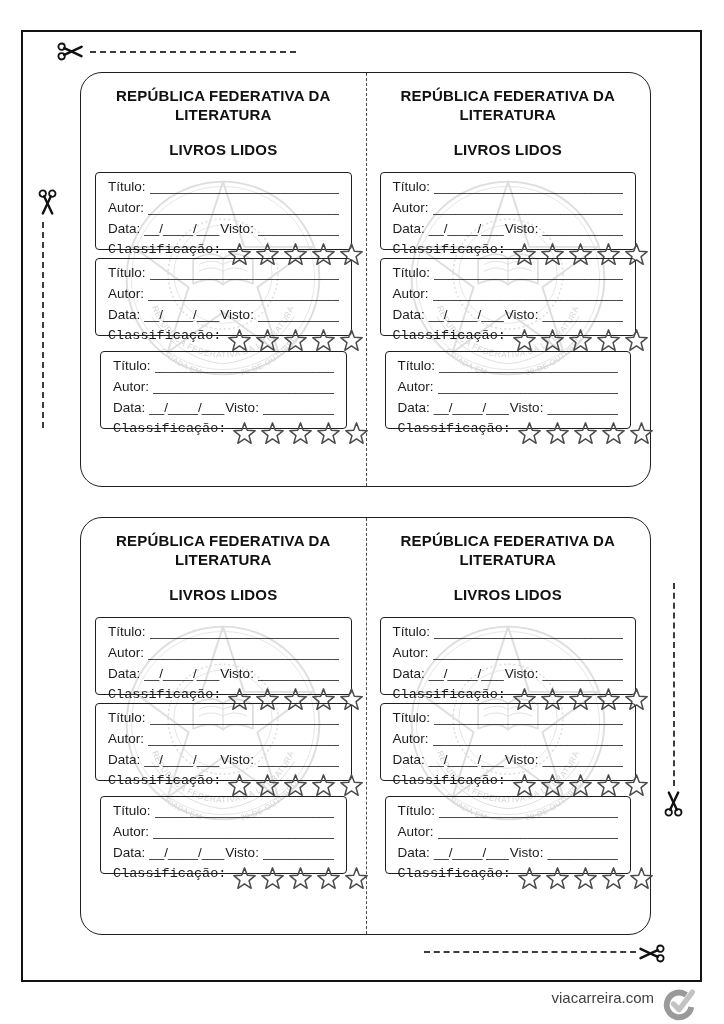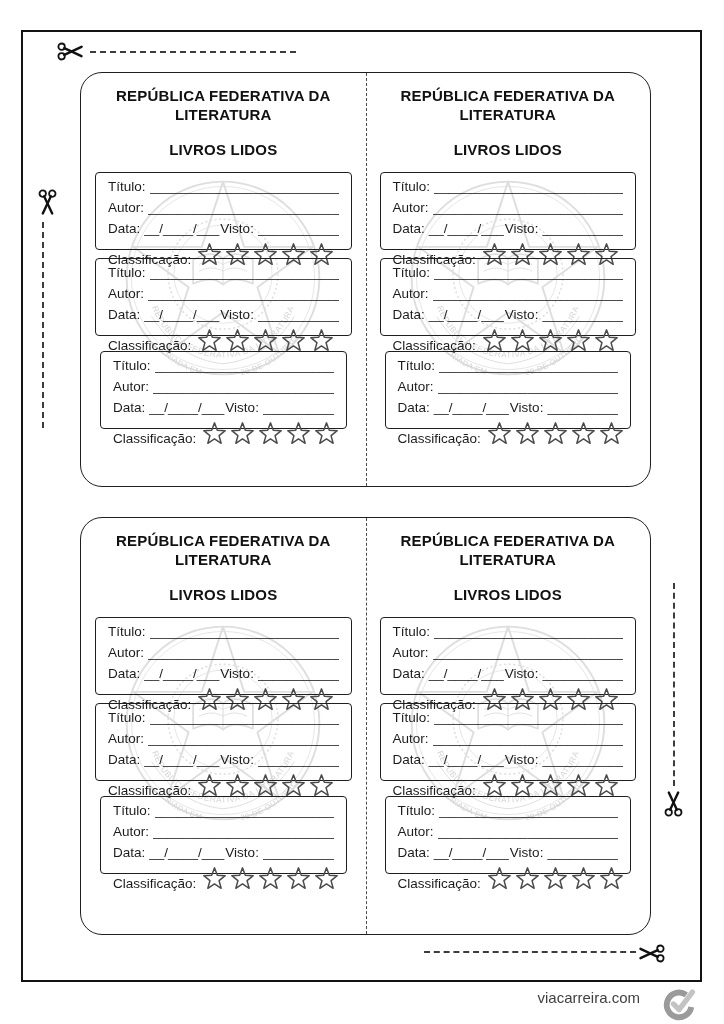--- a/index.html
+++ b/index.html
@@ -40,25 +40,25 @@
   .cards{position:relative;z-index:1;margin-top:13px;padding:0 14px;display:flex;
          flex-direction:column;gap:8px;}
   .card{height:78px;border:1.5px solid var(--border);border-radius:4px;
         padding:6px 12px 4px;box-sizing:border-box;background:transparent;}
   .card.c3{margin-top:7px;margin-left:5px;margin-right:5px;}
   .row{display:flex;align-items:baseline;height:21px;font-size:13.5px;
        white-space:nowrap;color:#1c1c1c;}
   .blank{flex:1 1 0;overflow:hidden;margin-left:4px;}
   .dateblank{margin-left:4px;text-align:center;}
   .visto{margin-left:1px;}
-  .stars-row{height:25px;align-items:flex-end;}
+  .stars-row{height:25px;align-items:flex-start;font-family:Liberation Mono, monospace;}
   .stars{display:inline-flex;gap:3px;margin-left:6px;}
   .star{width:25px;height:25px;color:var(--star);flex:0 0 auto;}
   
-  .footer-text{position:absolute;top:989px;right:84px;font-size:15px;color:var(--footer);}
+  .footer-text{position:absolute;top:989px;right:70px;font-size:15px;color:var(--footer);}
   .footer-logo{position:absolute;top:984px;right:24px;width:38px;height:38px;}
   .hidden-defs{position:absolute;width:0;height:0;overflow:hidden;}
 </style>
 </head>
 <body>
 
 <svg class="hidden-defs" aria-hidden="true">
   <symbol id="scissors-sym" viewBox="0 0 27 19">
     <circle cx="4.6" cy="4.7" r="3.2" fill="none" stroke="currentColor" stroke-width="1.8"></circle>
     <circle cx="4.6" cy="14.3" r="3.2" fill="none" stroke="currentColor" stroke-width="1.8"></circle>

